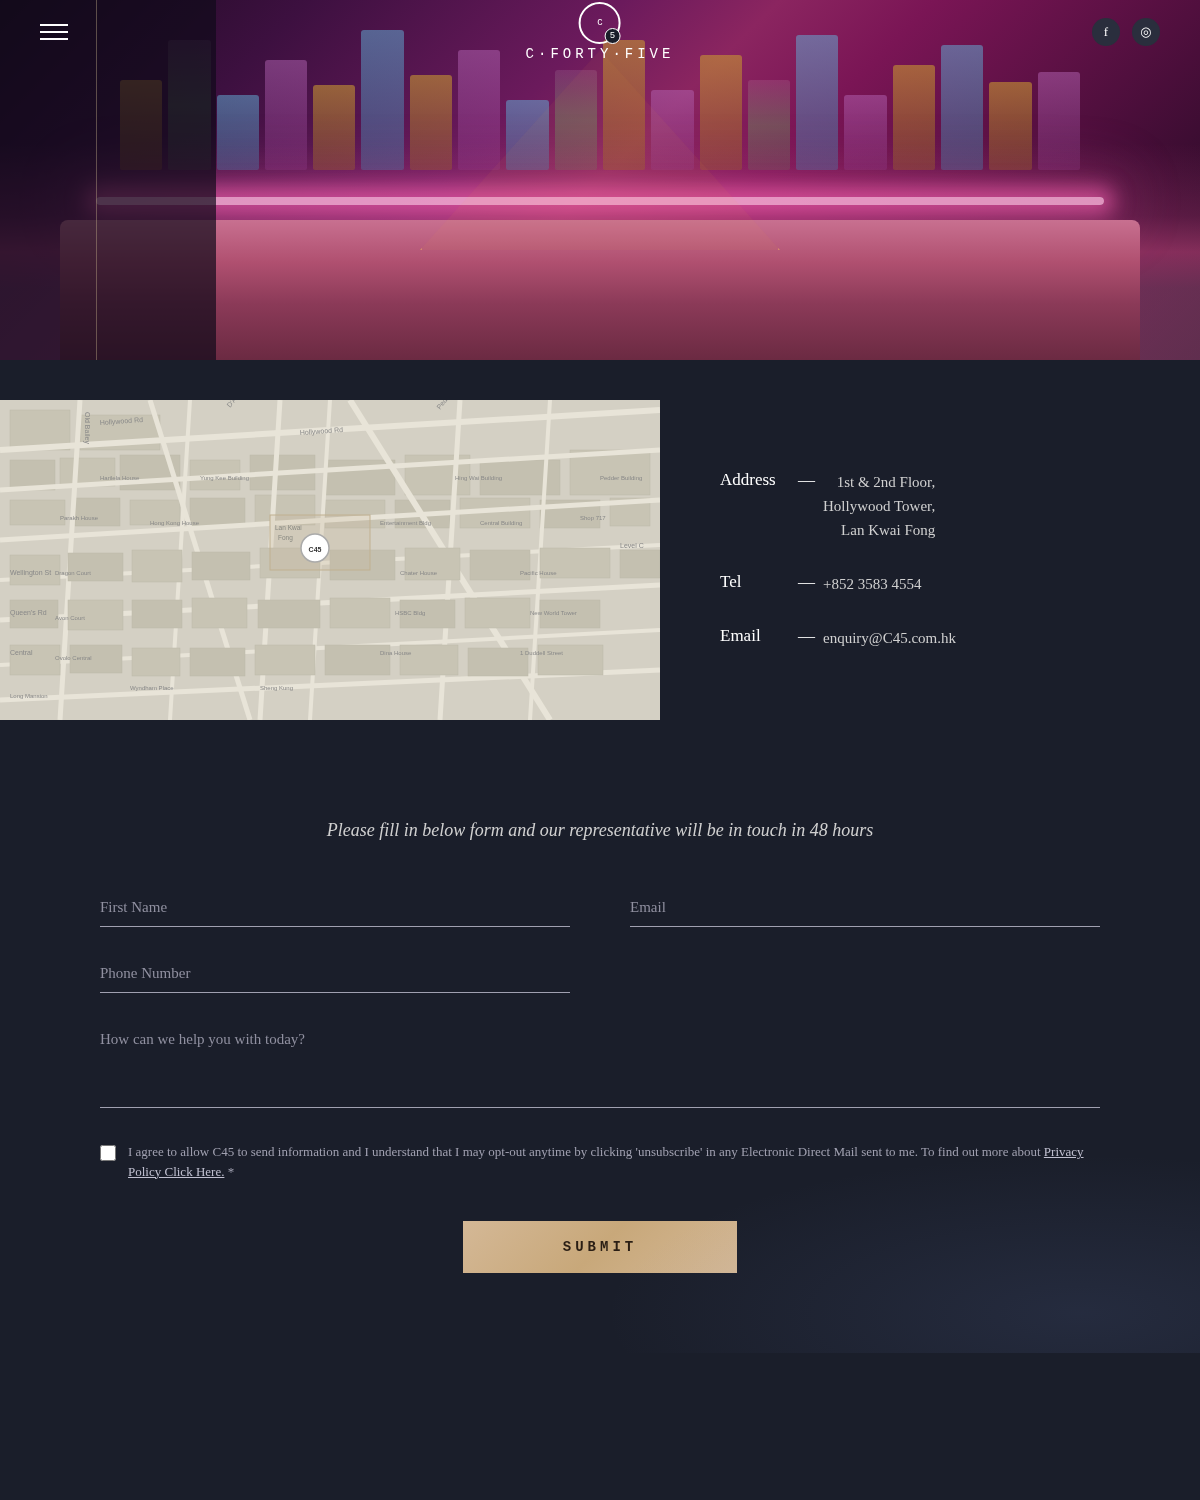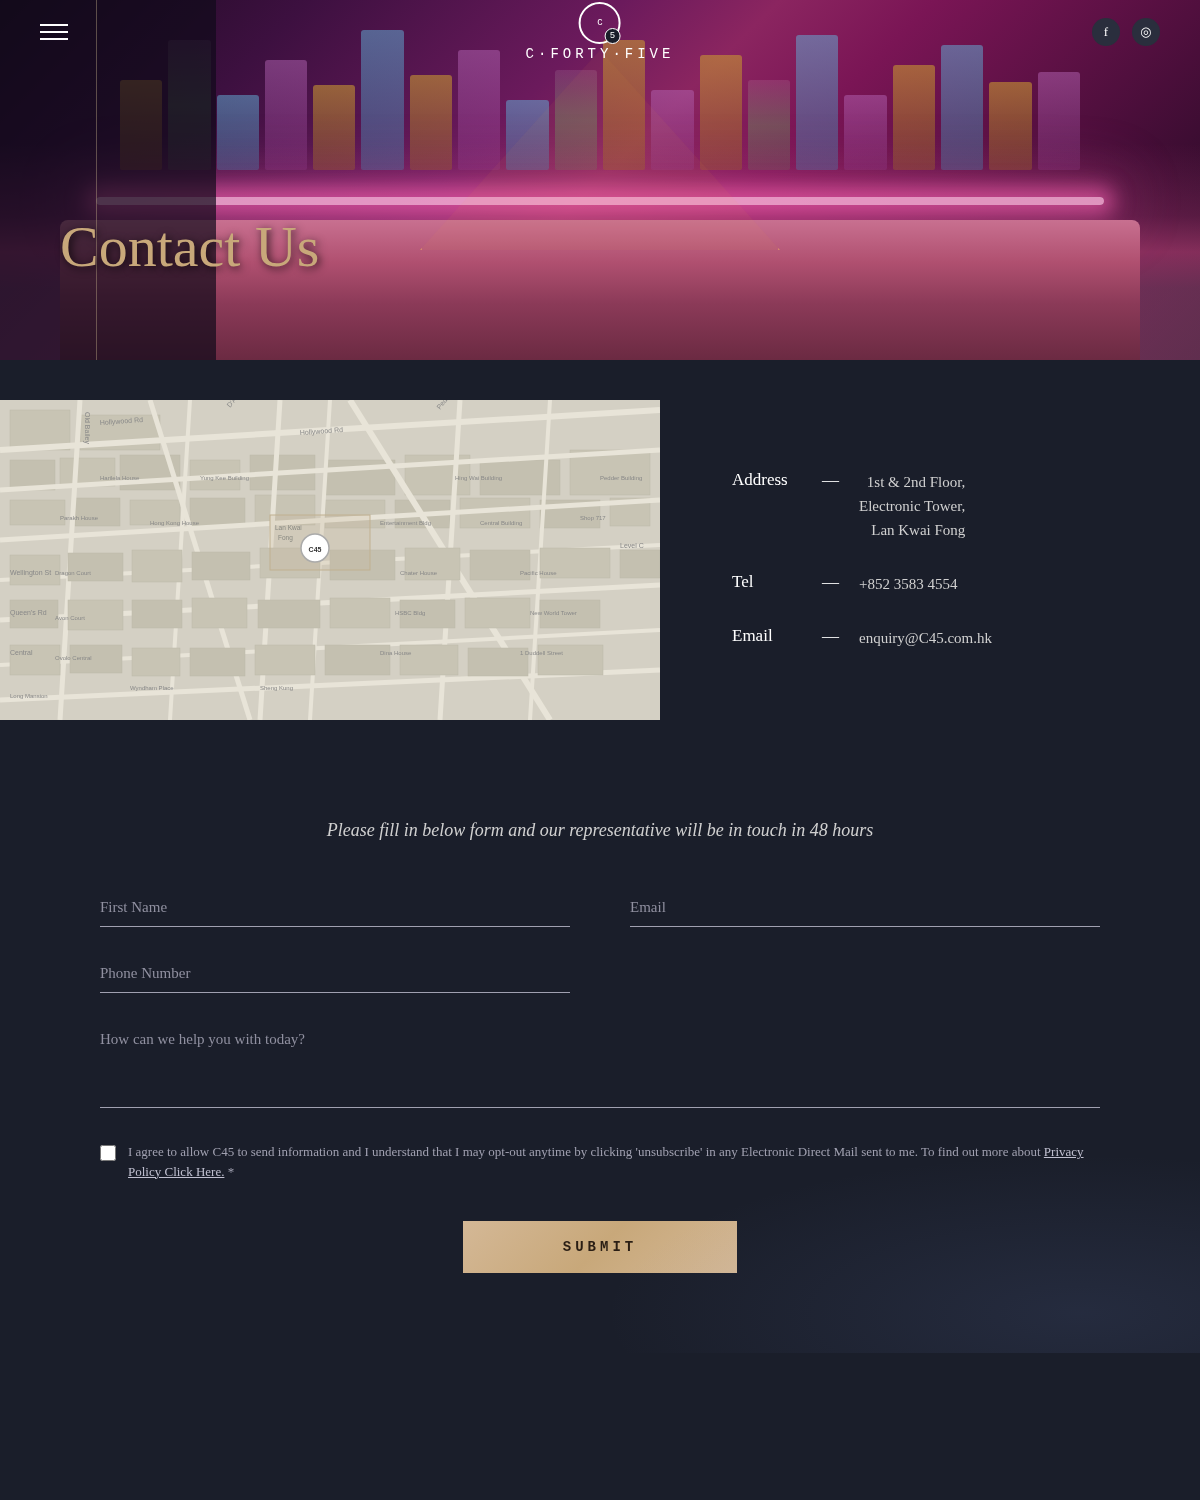--- a/index.html
+++ b/index.html
@@ -250,22 +250,20 @@
       padding: 40px 60px;
       display: flex;
       flex-direction: column;
       justify-content: center;
       gap: 30px;
     }
 
     .info-row {
       display: flex;
       align-items: flex-start;
-      gap: 12px;
-      margin-left: 12px;
     }
 
     .info-label {
       font-family: 'Georgia', serif;
       font-size: 17px;
       color: #fff;
       min-width: 70px;
       font-weight: normal;
     }
 
@@ -459,23 +457,20 @@
       <div class="bottle" style="height:125px;"></div>
       <div class="bottle" style="height:88px;"></div>
       <div class="bottle" style="height:98px;"></div>
     </div>
     <div class="shelf-light"></div>
     <div class="bar-counter"></div>
     <div class="hero-left-dark"></div>
     <div class="shelf-structure"></div>
   </div>
   <div class="vertical-line"></div>
-  <div class="contact-heading">
-    <h1>Contact Us</h1>
-  </div>
 </section>
 
 <section class="map-info-section">
   <div class="map-container">
     <div class="map-bg">
 
       <svg class="map-svg" viewBox="0 0 660 320" xmlns="http://www.w3.org/2000/svg">
 
         <rect width="660" height="320" fill="#d4d0c4"></rect>
 
@@ -593,21 +588,21 @@
       </svg>
     </div>
   </div>
 
   <div class="info-container">
     <div class="info-row">
       <span class="info-label">Address</span>
       <span class="info-dash">—</span>
       <span class="info-value">
         <span>1st &amp; 2nd Floor,</span><br>
-        <span>Electronic Tower,</span><br>
+        <span>Hollywood Tower,</span><br>
         <span>Lan Kwai Fong</span>
       </span>
     </div>
 
     <div class="info-row">
       <span class="info-label">Tel</span>
       <span class="info-dash">—</span>
       <span class="info-value">+852 3583 4554</span>
     </div>
 

